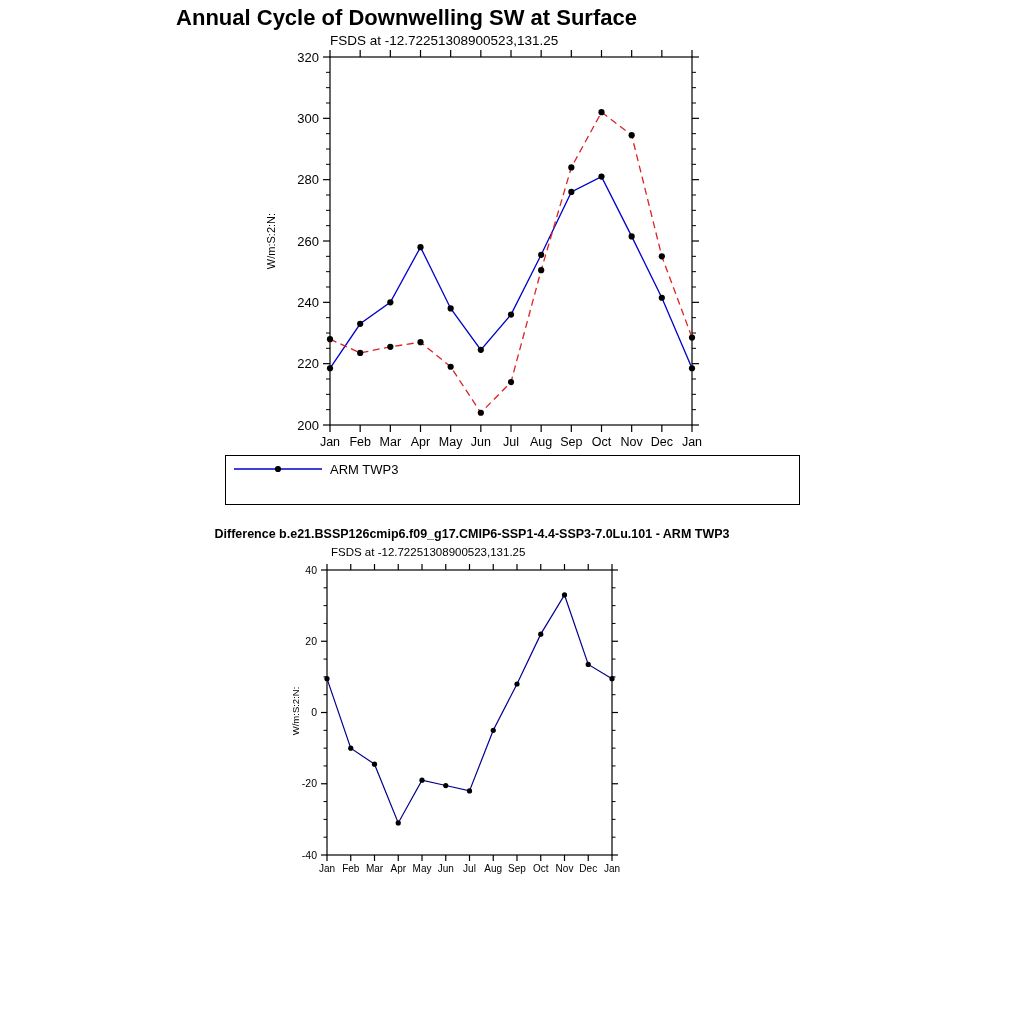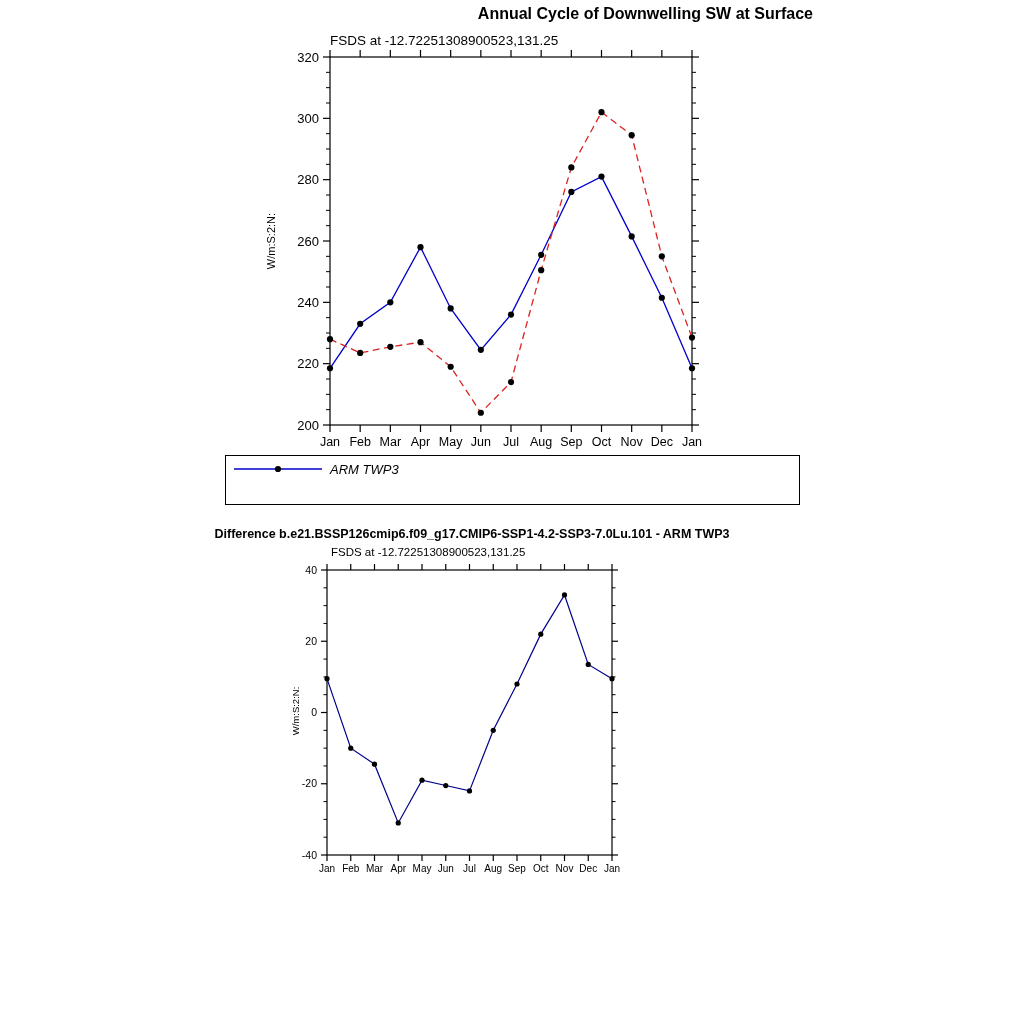--- a/index.html
+++ b/index.html
@@ -1,31 +1,31 @@
 <!DOCTYPE html>
 <html><head>
 <meta charset="utf-8">
 <style>
   html,body{margin:0;padding:0;background:#ffffff;}
   .page{position:relative;width:1024px;height:1024px;background:#ffffff;overflow:hidden;
         font-family:"Liberation Sans", sans-serif;color:#000;}
   .abs{position:absolute;}
   #plots-svg{position:absolute;left:0;top:0;width:1024px;height:1024px;}
   #plots-svg text{font-family:"Liberation Sans", sans-serif;fill:#000;}
-  .main-title{left:0;top:5px;width:813px;text-align:right;font-size:16px;font-weight:bold;}
+  .main-title{left:0;top:5px;width:813px;text-align:center;font-size:22px;font-weight:bold;}
   .sub1{left:330px;top:33px;font-size:13.5px;}
   .ylab1{left:172px;top:234px;width:200px;height:14px;text-align:center;font-size:11px;
          transform:rotate(-90deg);}
   .legend-box{left:225px;top:455px;width:575px;height:50px;border:1px solid #000;
               box-sizing:border-box;background:#fff;}
   .legend-row{position:absolute;left:6px;height:22px;display:flex;align-items:center;}
   .legend-row.r0{top:2px;}
   .legend-row.r1{top:24px;}
   .legend-sample{width:92px;height:14px;flex:0 0 92px;}
-  .legend-label{font-size:13px;margin-left:6px;white-space:nowrap;font-style:italic;}
+  .legend-label{font-size:13px;margin-left:6px;white-space:nowrap;}
   .title2{left:0;top:527px;width:944px;text-align:center;font-size:12.5px;font-weight:bold;}
   .sub2{left:331px;top:546px;font-size:11.5px;}
   .ylab2{left:216px;top:705px;width:160px;height:12px;text-align:center;font-size:9.5px;
          transform:rotate(-90deg);}
 </style>
 </head>
 <body>
 
 <div class="page">
 
@@ -263,19 +263,19 @@
   <div class="abs legend-box">
     <div class="legend-row r0">
       <svg class="legend-sample" id="legend-sample-0">
           <line x1="2" y1="7" x2="90" y2="7" stroke="#0000cc" stroke-width="1.3"></line>
           <circle cx="46" cy="7" r="3.1" fill="#000000"></circle>
         </svg>
       <span class="legend-label">ARM TWP3</span>
     </div>
   </div>
 
-  <div class="abs title2">Difference b.e21.BSSP126cmip6.f09_g17.CMIP6-SSP1-4.2-SSP3-7.0Lu.101 - ARM TWP3</div>
+  <div class="abs title2">Difference b.e21.BSSP126cmip6.f09_g17.CMIP6-SSP1-4.4-SSP3-7.0Lu.101 - ARM TWP3</div>
 
   <div class="abs sub2">FSDS at -12.72251308900523,131.25</div>
 
   <div class="abs ylab2">W/m:S:2:N:</div>
 
 </div>
 
 </body></html>

